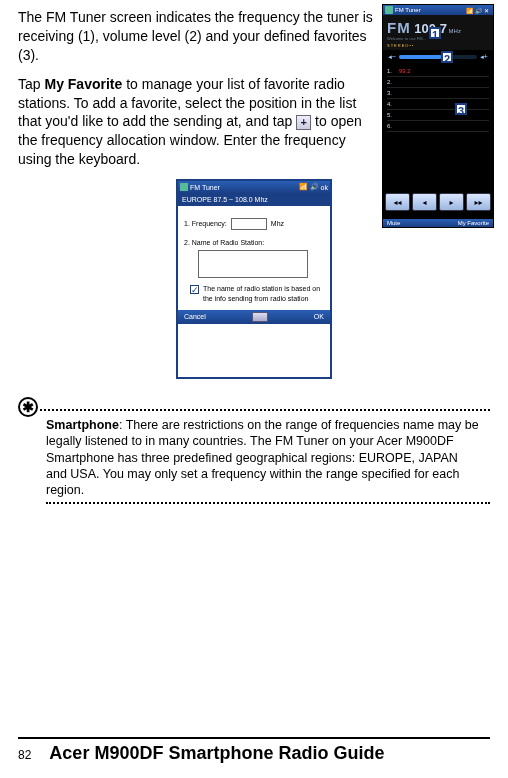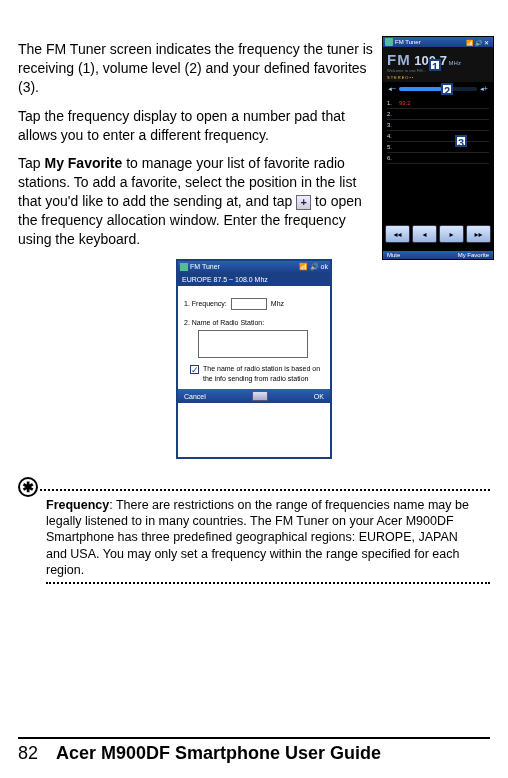--- a/index.html
+++ b/index.html
@@ -6,21 +6,21 @@
   body {
     width: 508px;
     height: 778px;
     background: #fff;
     font-family: "Segoe UI", Arial, sans-serif;
     font-size: 14px;
     color: #000;
     position: relative;
     padding: 8px 18px 0 18px;
   }
-  .top-area { position: relative; margin-top: 32px; }
+  .top-area { position: relative; }
   .para { margin-bottom: 10px; line-height: 1.35; }
   .para-narrow { width: 356px; }
   b { font-weight: 700; }
   .plus-icon {
     display: inline-block;
     width: 15px; height: 15px;
     background: linear-gradient(#eef,#ccd);
     border: 1px solid #667;
     vertical-align: middle;
     position: relative;
@@ -111,30 +111,29 @@
   .dash-line{border:none;border-top:2px dotted #000;margin-top:4px;}
   .dash-head{display:flex;align-items:center;gap:2px;}
   
   .footer{
     position:absolute;left:18px;right:18px;bottom:14px;
     border-top:2px solid #000;
     padding-top:4px;
     display:flex;align-items:baseline;gap:18px;
     font-size:18px;font-weight:600;
   }
-  .page-no{font-size:18px;font-weight:400;}
+  .page-no{font-size:12px;font-weight:400;}
 </style>
 </head>
 <body>
 
 <div class="top-area">
 
   <p class="para para-narrow">The FM Tuner screen indicates the frequency the tuner is receiving (1), volume level (2) and your defined favorites (3).</p>
 
-  <p class="para para-narrow">Tap the frequency display to open a number pad that allows you to enter a different frequency.</p>
 
   <p class="para para-narrow">
     <span>Tap </span><b>My Favorite</b><span> to manage your list of favorite radio stations. To add a favorite, select the position in the list that you'd like to add the sending at, and tap </span><span class="plus-icon">+</span><span> to open the frequency allocation window. Enter the frequency using the keyboard.</span>
   </p>
 
   <div class="fm-main">
     <div class="fm-title">
       <span class="win-icon"></span>
       <span>FM Tuner</span>
       <span class="sp"></span>
@@ -228,21 +227,21 @@
     <span>OK</span>
   </div>
 </div>
 
 <div>
   <div class="dash-head">
     <div class="note-icon">✱</div>
     <hr class="dash-top">
   </div>
   <p class="note-text">
-    <b>Frequency</b><span>: There are restrictions on the range of frequencies name may be legally listened to in many countries. The FM Tuner on your Acer M900DF Smartphone has three predefined geographical regions: EUROPE, JAPAN and USA. You may only set a frequency within the range specified for each region.</span>
+    <b>Smartphone</b><span>: There are restrictions on the range of frequencies name may be legally listened to in many countries. The FM Tuner on your Acer M900DF Smartphone has three predefined geographical regions: EUROPE, JAPAN and USA. You may only set a frequency within the range specified for each region.</span>
   </p>
   <hr class="dash-line" style="margin-left:28px">
 </div>
 
 <div class="footer">
   <span class="page-no">82</span>
-  <span>Acer M900DF Smartphone User Guide</span>
+  <span>Acer M900DF Smartphone Radio Guide</span>
 </div>
 
 </body></html>

